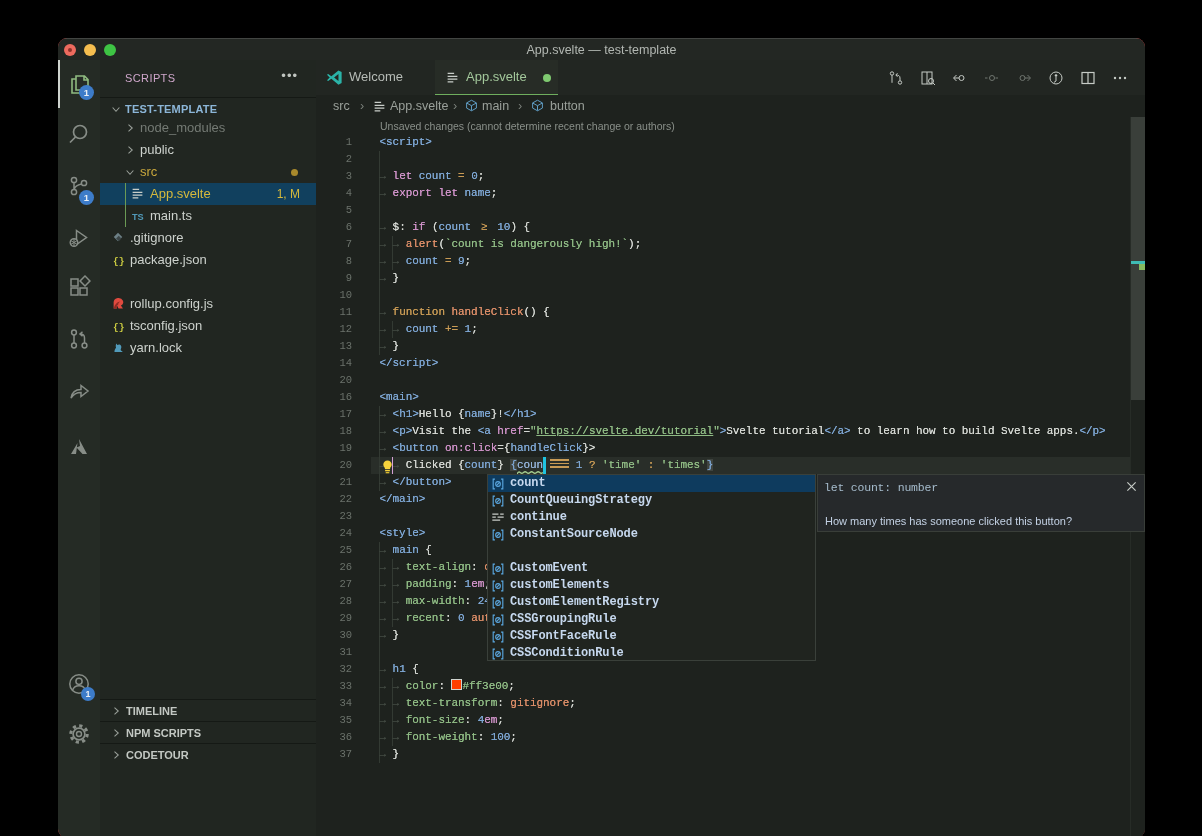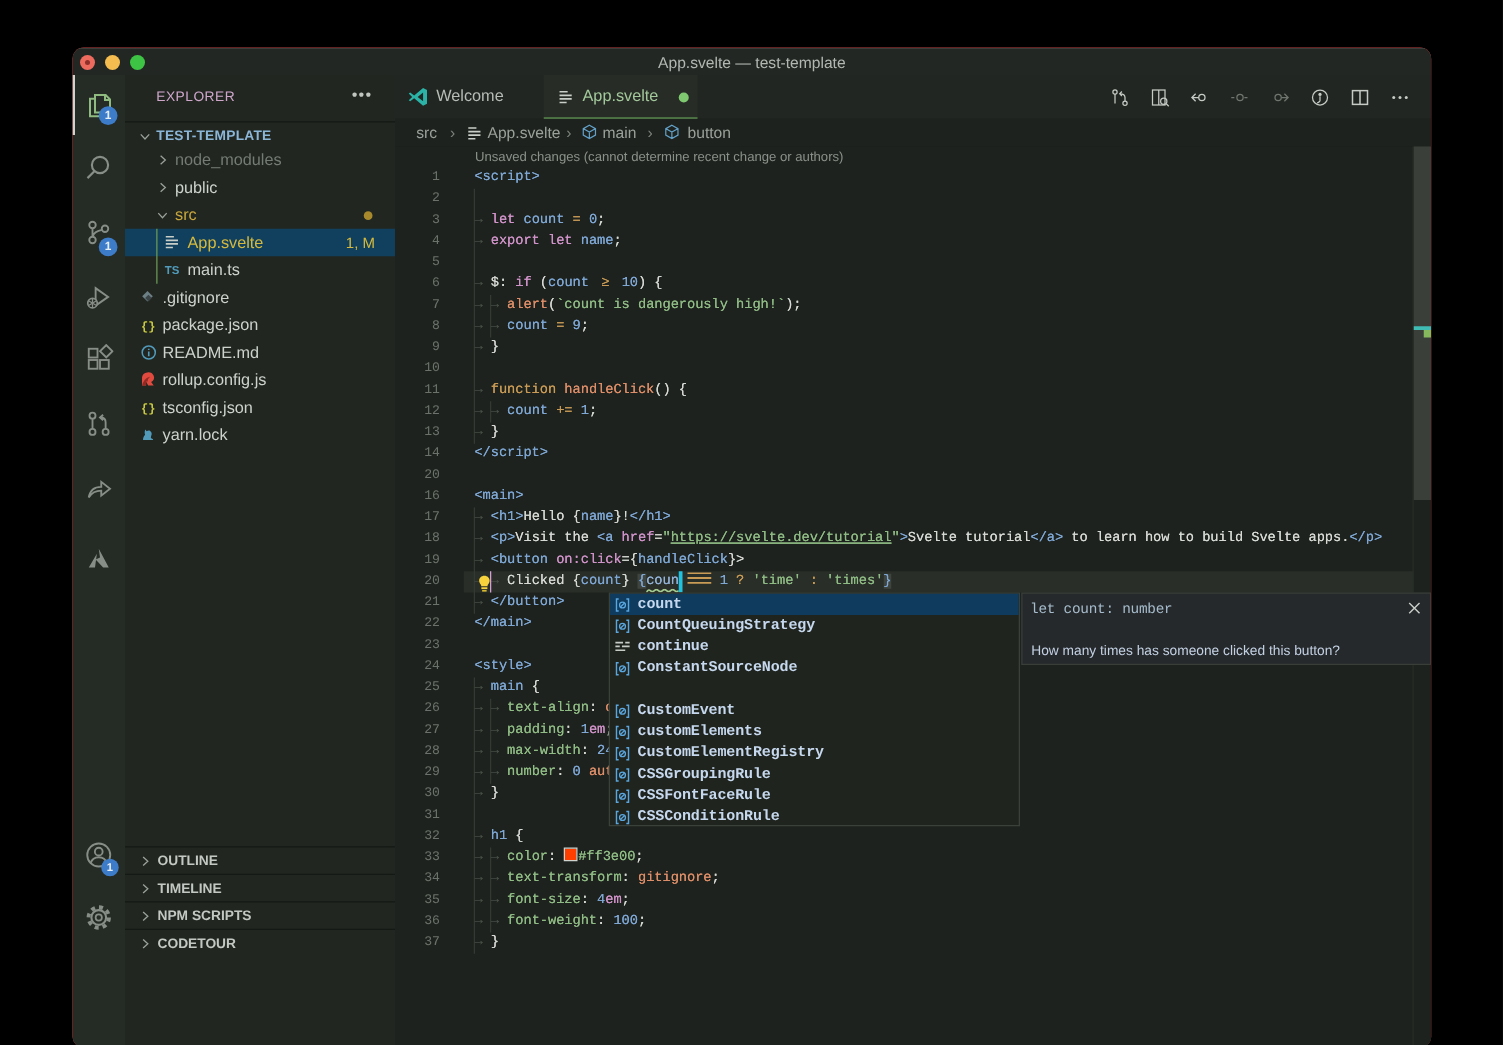--- a/index.html
+++ b/index.html
@@ -103,21 +103,21 @@
       <div style="position:absolute;left:23px;top:627px;width:14px;height:14px;border-radius:50%;background:#3d7cc9;color:#e8eef5;font-size:9px;font-weight:bold;text-align:center;line-height:14px">1</div>
       <div style="position:absolute;left:9px;top:662px;width:24px;height:24px">
         <svg width="24" height="24" viewBox="0 0 24 24" style="">
           <circle cx="12" cy="12" r="8.2" fill="none" stroke="#878d87" stroke-width="3.1" stroke-dasharray="3.2 3.23"></circle>
           <circle cx="12" cy="12" r="5.9" fill="none" stroke="#878d87" stroke-width="1.7"></circle>
           <circle cx="12" cy="12" r="2.5" fill="none" stroke="#878d87" stroke-width="1.4"></circle>
         </svg>
       </div>
     </div>
 <div id="sidebar">
-      <div style="position:absolute;left:25px;top:12px;font-size:11px;letter-spacing:.4px;color:#cfa7cb">EXPLORER</div>
+      <div style="position:absolute;left:25px;top:12px;font-size:11px;letter-spacing:.4px;color:#cfa7cb">SCRIPTS</div>
       <div style="position:absolute;right:18px;top:8px;font-size:13px;color:#c0c5c0;letter-spacing:1px">•••</div>
       <div class="secthead" style="top:37px">
         <svg style="position:absolute;left:10px;top:5px" width="12" height="12" viewBox="0 0 16 16">
           <path d="M3.5 6 L8 11 L12.5 6" fill="none" stroke="#9aa09a" stroke-width="1.4"></path>
         </svg>
         <span style="position:absolute;left:25px;color:#8cb6d8;letter-spacing:.2px">TEST-TEMPLATE</span>
       </div>
       <div class="trow" style="top:57px;">
         <svg style="position:absolute;left:24px;top:5px" width="12" height="12" viewBox="0 0 16 16">
           <path d="M6 3.5 L11 8 L6 12.5" fill="none" stroke="#9aa09a" stroke-width="1.4"></path>
@@ -164,29 +164,20 @@
         <span style="position:absolute;left:30px">.gitignore</span>
       </div>
       <div class="trow" style="top:189px;">
         <span class="ficon" style="left:12px">
           <svg width="14" height="14" viewBox="0 0 16 16">
             <text x="1" y="12.5" font-family="Liberation Mono" font-size="11" font-weight="bold" fill="#cbcb41">{}</text>
           </svg>
         </span>
         <span style="position:absolute;left:30px">package.json</span>
       </div>
-      <div class="trow" style="top:211px;">
-        <span class="ficon" style="left:12px">
-          <svg width="14" height="14" viewBox="0 0 16 16">
-            <circle cx="8" cy="8" r="6" fill="none" stroke="#519aba" stroke-width="1.4"></circle>
-            <path d="M8 4.6 L8 5.8 M8 7 L8 11.4" stroke="#519aba" stroke-width="1.5"></path>
-          </svg>
-        </span>
-        <span style="position:absolute;left:30px">README.md</span>
-      </div>
       <div class="trow" style="top:233px;">
         <span class="ficon" style="left:12px">
           <svg width="13" height="13" viewBox="0 0 16 16">
             <path d="M2 14 L2 6 A6 5.5 0 0 1 13.5 4.5 A4.5 4.5 0 0 1 11 10.5 L13.5 14 L8 14 L6 10 L6 14 Z" fill="#e04a3f"></path>
             <path d="M2 14 C4 8 7 6 10 5.5 C8 7 7.6 8.4 7.5 10 L6 10 L6 14 Z" fill="#8f2b24"></path>
           </svg>
         </span>
         <span style="position:absolute;left:30px">rollup.config.js</span>
       </div>
       <div class="trow" style="top:255px;">
@@ -199,26 +190,20 @@
       </div>
       <div class="trow" style="top:277px;">
         <span class="ficon" style="left:12px">
           <svg width="13" height="13" viewBox="0 0 16 16">
             <path d="M3 13.5 C3 10 4.5 9.5 5 8 C4.3 6.5 4.6 4.5 5.4 3.2 L6.5 5 C7.5 4.2 9 4 10 4.6 C11.5 5.5 12 7.5 11 9.5 C10.3 11 10.8 12 12.5 12.5 C13.3 12.7 13 13.5 12 13.5 Z" fill="#519aba"></path>
           </svg>
         </span>
         <span style="position:absolute;left:30px">yarn.lock</span>
       </div>
       <div style="position:absolute;left:25px;top:123px;width:1px;height:44px;background:#6b9a55"></div>
-      <div class="secthead" style="top:617px">
-        <svg style="position:absolute;left:10px;top:5px" width="12" height="12" viewBox="0 0 16 16">
-          <path d="M6 3.5 L11 8 L6 12.5" fill="none" stroke="#9aa09a" stroke-width="1.4"></path>
-        </svg>
-        <span style="position:absolute;left:26px">OUTLINE</span>
-      </div>
       <div class="secthead" style="top:639px">
         <svg style="position:absolute;left:10px;top:5px" width="12" height="12" viewBox="0 0 16 16">
           <path d="M6 3.5 L11 8 L6 12.5" fill="none" stroke="#9aa09a" stroke-width="1.4"></path>
         </svg>
         <span style="position:absolute;left:26px">TIMELINE</span>
       </div>
       <div class="secthead" style="top:661px">
         <svg style="position:absolute;left:10px;top:5px" width="12" height="12" viewBox="0 0 16 16">
           <path d="M6 3.5 L11 8 L6 12.5" fill="none" stroke="#9aa09a" stroke-width="1.4"></path>
         </svg>
@@ -295,21 +280,21 @@
         <div class="cl" style="top:306px"><span class="t">→ </span><span class="b">&lt;p&gt;</span><span class="w">Visit the </span><span class="b">&lt;a</span> <span class="p">href</span><span class="w">=</span><span class="e">"<span style="text-decoration:underline">https://svelte.dev/tutorial</span>"</span><span class="b">&gt;</span><span class="w">Svelte tutorial</span><span class="b">&lt;/a&gt;</span><span class="w"> to learn how to build Svelte apps.</span><span class="b">&lt;/p&gt;</span></div>
         <div class="cl" style="top:323px"><span class="t">→ </span><span class="b">&lt;button</span> <span class="p">on:click</span><span class="w">={</span><span class="b">handleClick</span><span class="w">}&gt;</span></div>
         <div class="cl" style="top:340px"><span class="t">→ </span><span class="t">→ </span><span class="w">Clicked {</span><span class="b">count</span><span class="w">} </span><span class="b bm">{</span><span style="color:#93b2d8">coun</span> <span class="lig3"></span> <span class="b">1</span> <span class="g">?</span> <span class="e">'time'</span> <span class="g">:</span> <span class="e">'times'</span><span class="b bm">}</span></div>
         <div class="cl" style="top:357px"><span class="t">→ </span><span class="b">&lt;/button&gt;</span></div>
         <div class="cl" style="top:374px"><span class="b">&lt;/main&gt;</span></div>
         <div class="cl" style="top:408px"><span class="b">&lt;style&gt;</span></div>
         <div class="cl" style="top:425px"><span class="t">→ </span><span class="b">main</span> <span class="w">{</span></div>
         <div class="cl" style="top:442px"><span class="t">→ </span><span class="t">→ </span><span class="e">text-align</span><span class="w">: </span><span class="s">center</span><span class="w">;</span></div>
         <div class="cl" style="top:459px"><span class="t">→ </span><span class="t">→ </span><span class="e">padding</span><span class="w">: </span><span class="b">1</span><span class="p">em</span><span class="w">;</span></div>
         <div class="cl" style="top:476px"><span class="t">→ </span><span class="t">→ </span><span class="e">max-width</span><span class="w">: </span><span class="b">240</span><span class="p">px</span><span class="w">;</span></div>
-        <div class="cl" style="top:493px"><span class="t">→ </span><span class="t">→ </span><span class="e">number</span><span class="w">: </span><span class="b">0</span> <span class="s">auto</span><span class="w">;</span></div>
+        <div class="cl" style="top:493px"><span class="t">→ </span><span class="t">→ </span><span class="e">recent</span><span class="w">: </span><span class="b">0</span> <span class="s">auto</span><span class="w">;</span></div>
         <div class="cl" style="top:510px"><span class="t">→ </span><span class="w">}</span></div>
         <div class="cl" style="top:544px"><span class="t">→ </span><span class="b">h1</span> <span class="w">{</span></div>
         <div class="cl" style="top:561px"><span class="t">→ </span><span class="t">→ </span><span class="e">color</span><span class="w">: </span><span style="display:inline-block;width:9px;height:9px;background:#ff3e00;outline:1px solid #cfd4cf;margin-right:2px"></span><span class="e">#ff3e00</span><span class="w">;</span></div>
         <div class="cl" style="top:578px"><span class="t">→ </span><span class="t">→ </span><span class="e">text-transform</span><span class="w">: </span><span class="s">gitignore</span><span class="w">;</span></div>
         <div class="cl" style="top:595px"><span class="t">→ </span><span class="t">→ </span><span class="e">font-size</span><span class="w">: </span><span class="b">4</span><span class="p">em</span><span class="w">;</span></div>
         <div class="cl" style="top:612px"><span class="t">→ </span><span class="t">→ </span><span class="e">font-weight</span><span class="w">: </span><span class="b">100</span><span class="w">;</span></div>
         <div class="cl" style="top:629px"><span class="t">→ </span><span class="w">}</span></div>
         <div style="position:absolute;left:65.5px;top:342.5px;width:11px;height:14px">
 <svg width="11" height="14" viewBox="0 0 11 14">
             <path d="M5.5 0.5 C3 0.5 1.3 2.2 1.3 4.5 C1.3 6.1 2.3 7 2.9 7.9 L2.9 9 L8.1 9 L8.1 7.9 C8.7 7 9.7 6.1 9.7 4.5 C9.7 2.2 8 0.5 5.5 0.5 Z" fill="#f7d23c"></path>

